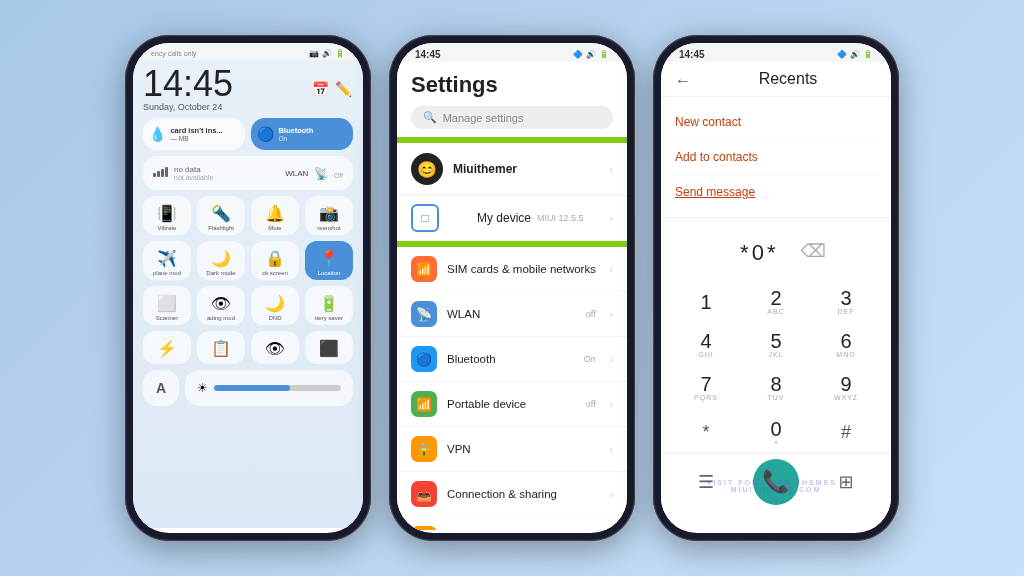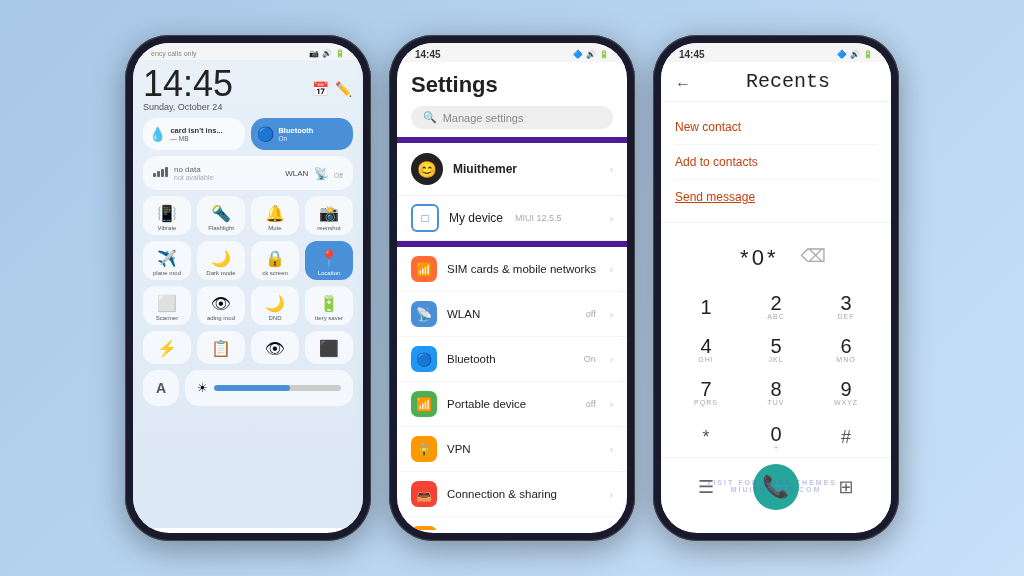--- a/index.html
+++ b/index.html
@@ -146,21 +146,21 @@
       display: flex;
       align-items: center;
       justify-content: center;
       font-size: 14px;
       font-weight: 700;
       color: #555;
     }
 
     
     .settings-bg {
-      background: #4c1d95;
+      background: #84cc16;
       height: calc(100% - 22px);
       overflow-y: hidden;
     }
     .settings-header {
       background: #fff;
       padding: 10px 14px 8px;
     }
     .settings-title {
       font-size: 22px;
       font-weight: 600;
@@ -205,21 +205,21 @@
       border-bottom: 1px solid #f0f0f0;
     }
     .device-icon {
       width: 28px; height: 28px;
       background: #fff;
       border: 2px solid #4a90d9;
       border-radius: 6px;
       display: flex; align-items: center; justify-content: center;
       color: #4a90d9; font-size: 12px;
     }
-    .device-info { flex: 1; display: flex; align-items: center; gap: 12px; }
+    .device-info { flex: 1; display: flex; align-items: center; gap: 6px; margin-left: 28px; }
     .device-name { font-size: 12px; color: #222; }
     .device-version { font-size: 9px; color: #aaa; }
 
     .settings-section {
       margin-top: 6px;
     }
     .settings-item {
       background: #fff;
       padding: 9px 14px;
       display: flex;
@@ -250,21 +250,21 @@
       background: #fff;
       height: calc(100% - 22px);
     }
     .dialer-header {
       display: flex;
       align-items: center;
       padding: 8px 14px;
       border-bottom: 1px solid #f0f0f0;
     }
     .back-arrow { font-size: 16px; color: #555; margin-right: 8px; }
-    .dialer-title { font-size: 20px; font-weight: 500; color: #222; flex: 1; text-align: center; font-family: Liberation Mono, monospace; }
+    .dialer-title { font-size: 16px; font-weight: 500; color: #222; flex: 1; text-align: center; }
     .dialer-actions {
       padding: 8px 14px;
       border-bottom: 1px solid #f0f0f0;
     }
     .dialer-action {
       padding: 10px 0;
       font-size: 12px;
       color: #c2410c;
       border-bottom: 1px solid #f5f5f5;
     }

